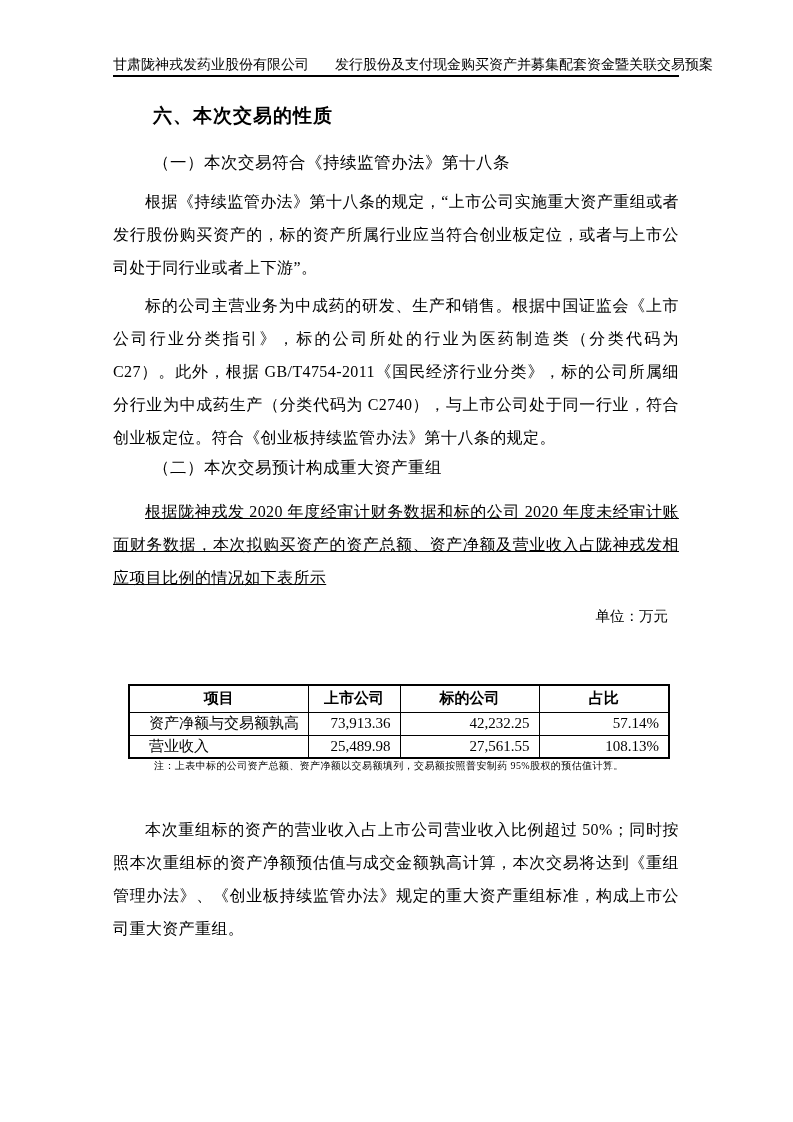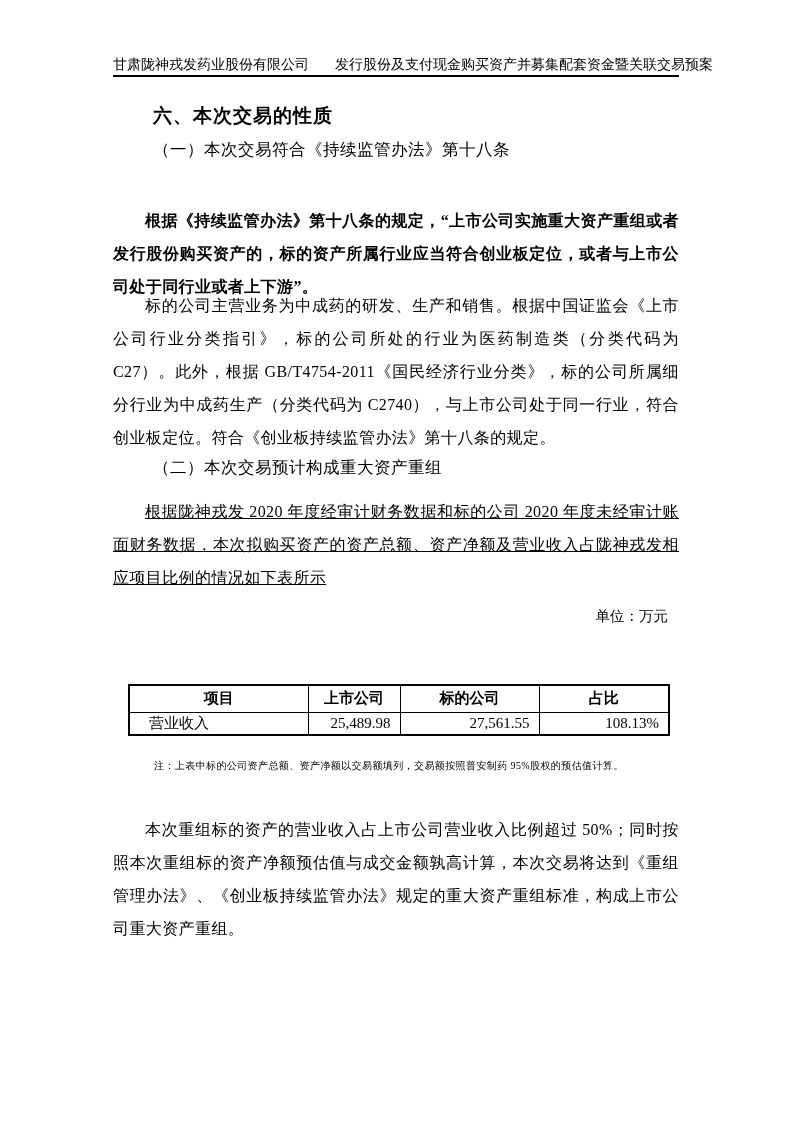--- a/index.html
+++ b/index.html
@@ -35,33 +35,33 @@
     letter-spacing: 1px;
   }
   .sub-title {
     position: absolute;
     left: 153px;
     font-size: 16.5px;
     line-height: 24px;
     font-weight: 500;
     letter-spacing: 0.5px;
   }
-  .sub-title.s1 { top: 138px; }
+  .sub-title.s1 { top: 151px; }
   .sub-title.s2 { top: 456px; }
   .para {
     position: absolute;
     left: 113px;
     width: 566px;
     font-size: 16px;
     line-height: 33px;
     text-align: justify;
     text-indent: 32px;
     letter-spacing: 0.4px;
   }
-  .p1 { top: 204px; font-weight: bold; }
+  .p1 { top: 185px; }
   .p2 { top: 289px; }
   .p3 { top: 495px; text-decoration: underline; }
   .note { top: 749px; font-size: 10px; margin-left: 9px; }
   .p4 { top: 813px; }
   .p5 { top: 950px; }
   .unit-label {
     position: absolute;
     left: 113px; top: 606px;
     width: 555px;
     text-align: right;
@@ -132,20 +132,26 @@
     <thead>
       <tr>
         <th>项目</th>
         <th>上市公司</th>
         <th>标的公司</th>
         <th>占比</th>
       </tr>
     </thead>
     <tbody>
       <tr>
+        <td class="item">资产净额与交易额孰高</td>
+        <td class="num">73,913.36</td>
+        <td class="num">42,232.25</td>
+        <td class="num">57.14%</td>
+      </tr>
+      <tr>
         <td class="item">营业收入</td>
         <td class="num">25,489.98</td>
         <td class="num">27,561.55</td>
         <td class="num">108.13%</td>
       </tr>
     </tbody>
   </table>
 
   <div class="para note">注：上表中标的公司资产总额、资产净额以交易额填列，交易额按照普安制药 95%股权的预估值计算。</div>
 

